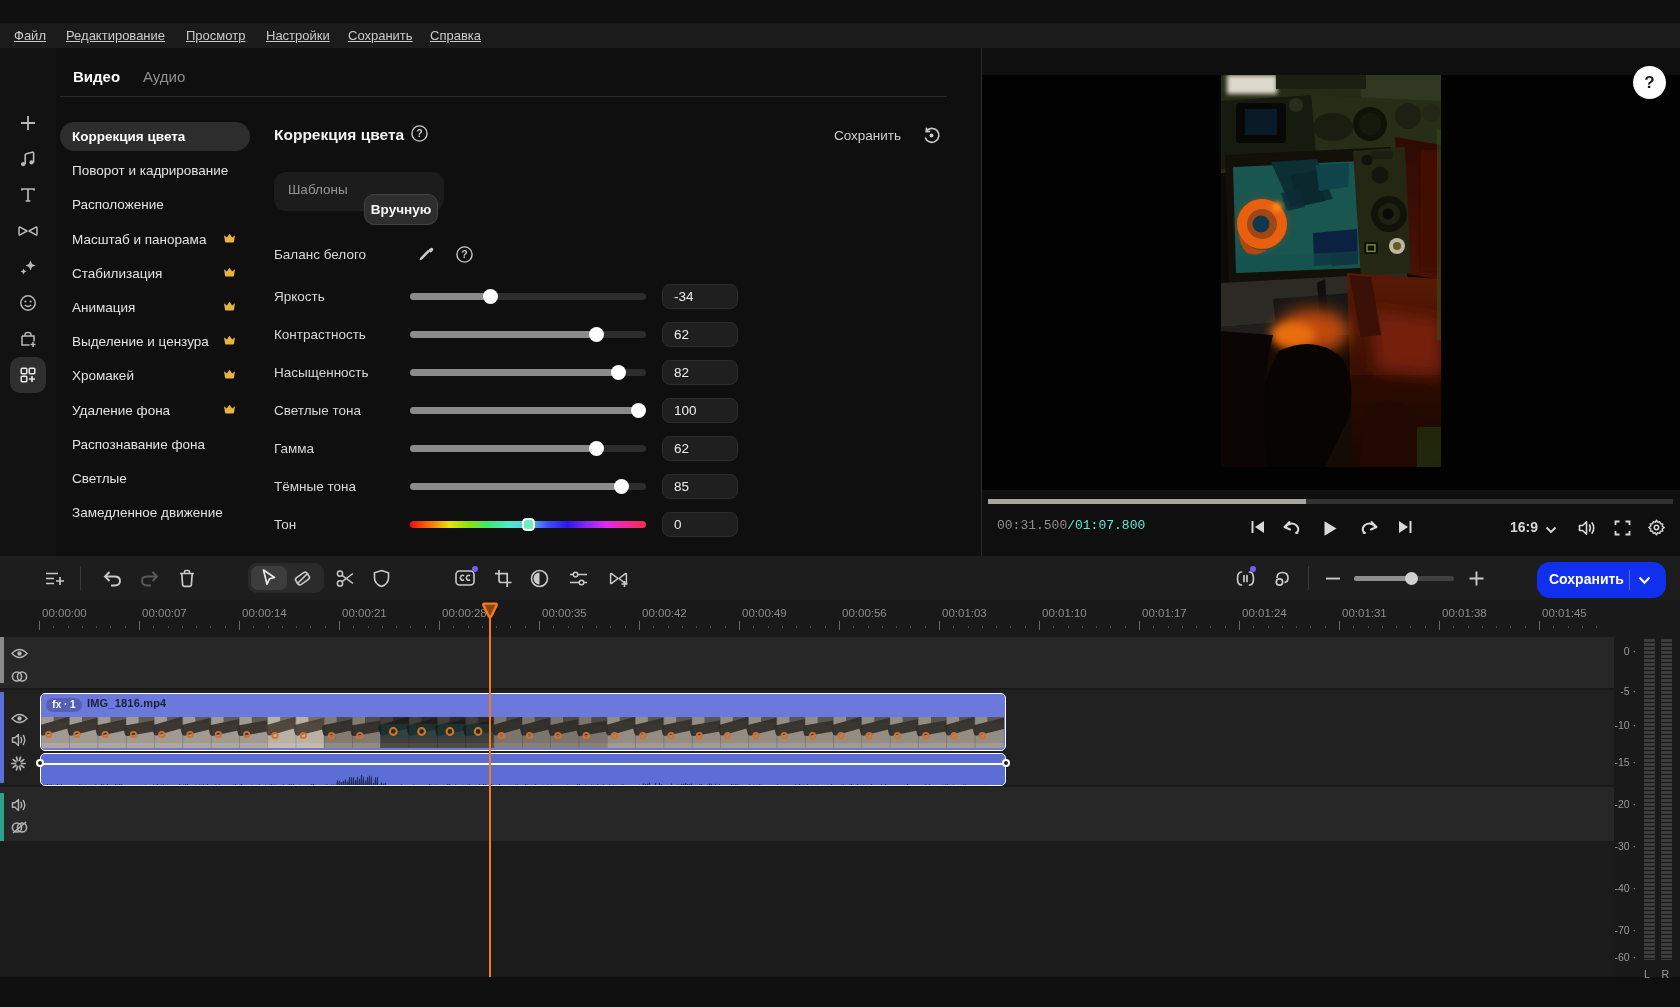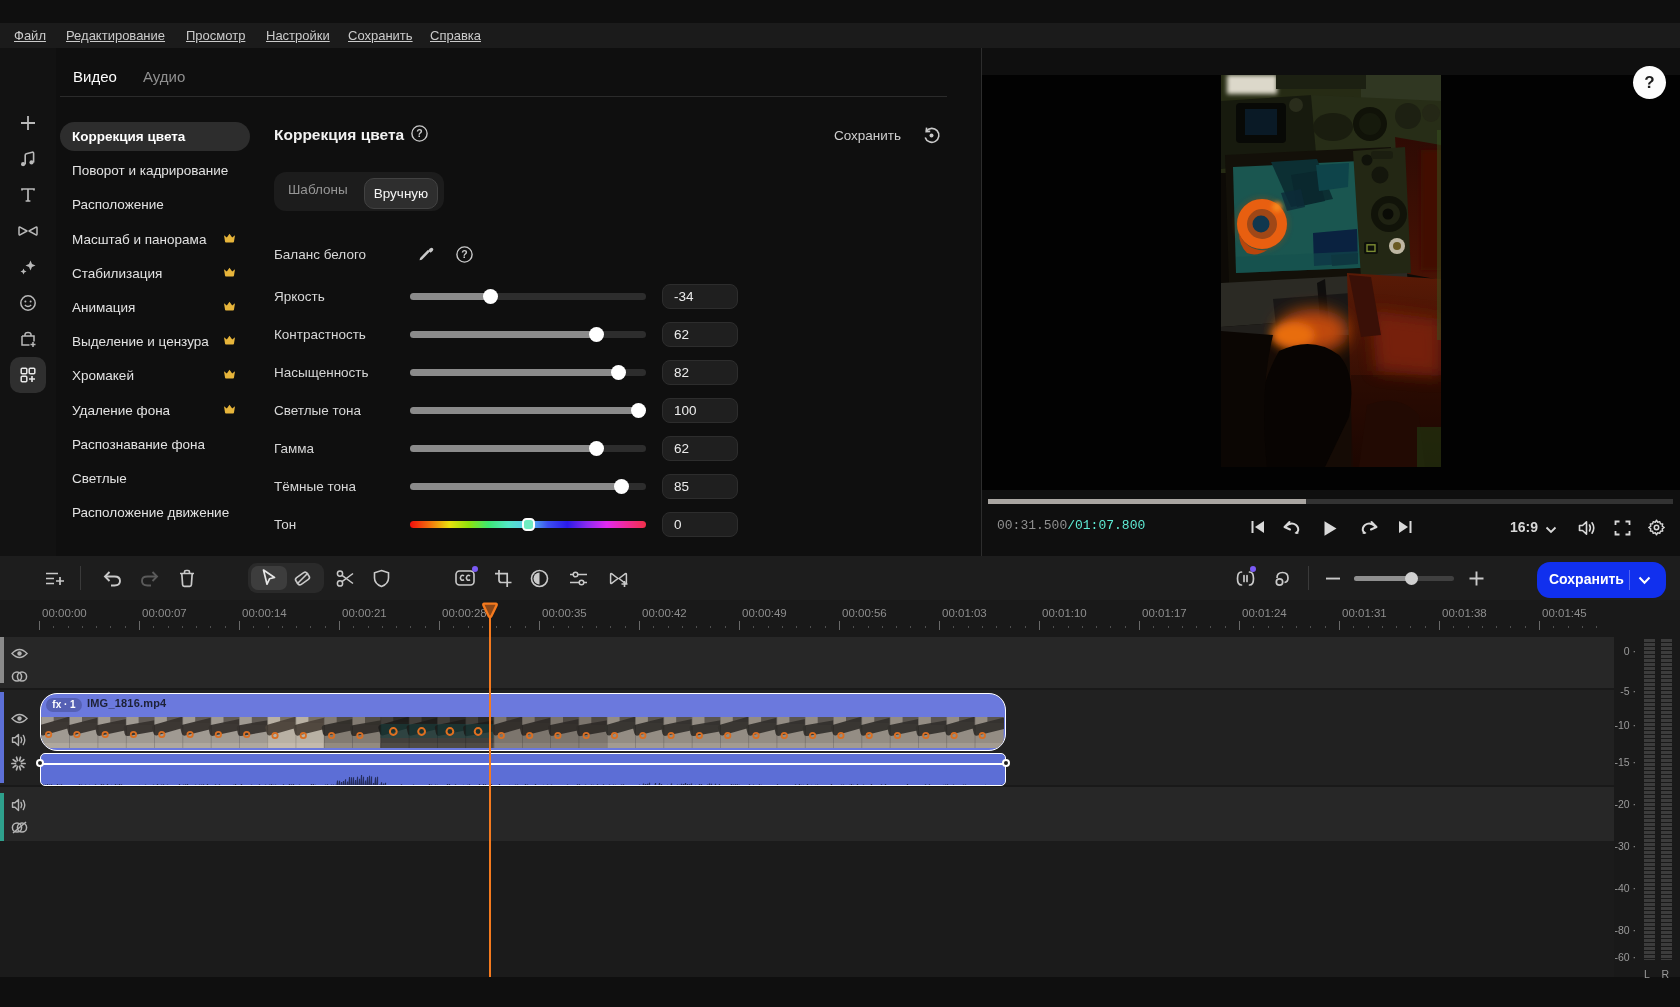--- a/index.html
+++ b/index.html
@@ -16,37 +16,37 @@
   .menuitem { position:absolute; top:5px; font-size:13px; color:#cbcbcb;text-decoration:underline; }
 
   
   #sidebar { left:0; top:48px; width:56px; height:508px; background:#121212; }
   .sideicon { position:absolute; left:10px; width:36px; height:36px;
     display:flex; align-items:center; justify-content:center; }
   .sideicon.sel { background:#2f2f2f; border-radius:10px; }
 
   
   #panel { left:56px; top:48px; width:926px; height:508px; background:#0f0f0f; }
-  .tabv { position:absolute; left:17px; top:20px; font-size:15px; font-weight:normal; color:#fdfdfd; }
+  .tabv { position:absolute; left:17px; top:20px; font-size:15px; font-weight:bold; color:#fdfdfd; }
   .taba { position:absolute; left:87px; top:20px; font-size:15px; color:#8f8f8f; }
   #panel .hsep { position:absolute; left:4px; top:48px; width:887px; height:1px; background:#2b2b2b; }
   .navitem { position:absolute; left:4px; width:190px; height:29px; font-size:13.5px;
     color:#e2e2e2; display:flex; align-items:center; padding-left:12px; white-space:nowrap; }
   .navitem.sel { background:#2d2d2d; border-radius:15px; font-weight:bold; color:#ffffff; }
   .crown { position:absolute; left:163px; top:8px; width:13px; height:11px; }
 
   
   .settitle { position:absolute; left:218px; top:78px; font-size:15.5px; font-weight:bold; color:#f2f2f2; }
   .savelink { position:absolute; left:778px; top:80px; font-size:13.5px; color:#cfcfcf; }
   .tabgroup { position:absolute; left:218px; top:124px; width:170px; height:39px;
     background:#1c1c1c; border-radius:12px; }
   .tabgroup .t1 { position:absolute; left:14px; top:10px; font-size:13.5px; color:#969696; }
-  .tabgroup .t2 { position:absolute; left:90px; top:6px; width:74px; height:31px; background:#2e2e2e;
+  .tabgroup .t2 { position:absolute; left:90px; top:22px; width:74px; height:31px; background:#2e2e2e;
     border:1px solid #424242; border-radius:10px; color:#f5f5f5; font-size:13.5px;
-    display:flex; align-items:center; justify-content:center; }
+    display:flex; align-items:center; justify-content:center;font-weight:bold; }
   .wb { position:absolute; left:218px; top:199px; font-size:13.5px; color:#d7d7d7; }
 
   .srow { position:absolute; left:218px; height:20px; }
   .srow .lbl { position:absolute; left:0; top:2px; font-size:13.5px; color:#d7d7d7; white-space:nowrap; }
   .srow .track { position:absolute; left:136px; top:6px; width:236px; height:7px;
     border-radius:3.5px; background:#2d2d2d; }
   .srow .fill { position:absolute; left:0; top:0; height:7px; border-radius:3.5px; background:#8b8b8b; }
   .srow .thumb { position:absolute; top:-4px; width:15px; height:15px; border-radius:50%; background:#ffffff; }
   .srow .vbox { position:absolute; left:388px; top:-3px; width:76px; height:25px;
     background:#1f1f1f; border:1px solid #2d2d2d; border-radius:8px;
@@ -201,21 +201,21 @@
           <path d="M1 2.2 L3.8 4.6 L6.5 0.8 L9.2 4.6 L12 2.2 L11 8.6 Q11 9.6 10 9.6 L3 9.6 Q2 9.6 2 8.6 Z" fill="#e7b53b"></path>
         </svg></div>
 <div class="navitem" style="top:313px">Хромакей<svg class="crown" viewBox="0 0 13 11">
           <path d="M1 2.2 L3.8 4.6 L6.5 0.8 L9.2 4.6 L12 2.2 L11 8.6 Q11 9.6 10 9.6 L3 9.6 Q2 9.6 2 8.6 Z" fill="#e7b53b"></path>
         </svg></div>
 <div class="navitem" style="top:348px">Удаление фона<svg class="crown" viewBox="0 0 13 11">
           <path d="M1 2.2 L3.8 4.6 L6.5 0.8 L9.2 4.6 L12 2.2 L11 8.6 Q11 9.6 10 9.6 L3 9.6 Q2 9.6 2 8.6 Z" fill="#e7b53b"></path>
         </svg></div>
 <div class="navitem" style="top:382px">Распознавание фона</div>
 <div class="navitem" style="top:416px">Светлые</div>
-<div class="navitem" style="top:450px">Расположение движение</div>
+<div class="navitem" style="top:450px">Замедленное движение</div>
     <div class="settitle">Коррекция цвета</div>
 <svg class="abs" style="left:355px;top:77px" width="17" height="17" viewBox="0 0 17 17">
         <circle cx="8.5" cy="8.5" r="7.6" fill="none" stroke="#c9c9c9" stroke-width="1.4"></circle>
         <text x="8.5" y="12.2" font-size="10.5" font-weight="bold" fill="#c9c9c9" text-anchor="middle" font-family="Liberation Sans">?</text>
       </svg>
 <div class="savelink">Сохранить</div>
 <svg class="abs" style="left:866px;top:78px" width="19" height="19" viewBox="0 0 19 19">
 <path d="M4.2 5.2 A7 7 0 1 1 3.2 11.5" fill="none" stroke="#c9c9c9" stroke-width="1.6"></path>
 <path d="M4.6 1.6 L4.2 5.6 L8.2 5.4" fill="none" stroke="#c9c9c9" stroke-width="1.6"></path>
 <circle cx="9.5" cy="9.5" r="2" fill="#c9c9c9"></circle>
@@ -675,21 +675,21 @@
         <path d="M1.5 4.7 H4 L7.5 1.5 V12.5 L4 9.3 H1.5 Z" fill="none" stroke="#b4b4b4" stroke-width="1.4" stroke-linejoin="round"></path>
         <path d="M10 4.4 Q11.5 7 10 9.6" fill="none" stroke="#b4b4b4" stroke-width="1.4" stroke-linecap="round"></path>
         <path d="M12.3 2.4 Q15.2 7 12.3 11.6" fill="none" stroke="#b4b4b4" stroke-width="1.4" stroke-linecap="round"></path>
       </svg>
 <svg class="gicon" style="top:183px" width="17" height="15" viewBox="0 0 17 15">
         <circle cx="6" cy="7.5" r="4.6" fill="none" stroke="#b4b4b4" stroke-width="1.5"></circle>
         <circle cx="11" cy="7.5" r="4.6" fill="none" stroke="#b4b4b4" stroke-width="1.5"></circle>
         <path d="M2 13 L15 2" stroke="#b4b4b4" stroke-width="1.5"></path>
       </svg>
 
-<div class="abs" style="left:40px;top:56px;width:966px;height:58px;background:#6b79dd;border:1.5px solid #ffffff;border-radius:17px;overflow:hidden">
+<div class="abs" style="left:40px;top:56px;width:966px;height:58px;background:#6b79dd;border:1.5px solid #ffffff;border-radius:5px;overflow:hidden">
   <div class="abs" style="left:5px;top:4px;width:36px;height:14px;background:#5560b4;border-radius:7px;color:#ffffff;font-size:10px;font-weight:bold;text-align:center;line-height:14px">fx · 1</div>
   <div class="abs" style="left:46px;top:3px;font-size:11px;font-weight:bold;color:#1d2136;letter-spacing:0.2px">IMG_1816.mp4</div>
   <svg class="abs" style="left:0px;top:23px" width="963" height="31" viewBox="0 0 963 31">
           <rect x="0.0" y="0" width="28.9" height="31" fill="rgb(160, 154, 146)"></rect>
           <rect x="0.0" y="26" width="28.9" height="5" fill="rgb(180, 172, 162)" opacity="0.75"></rect>
           <rect x="-2.0" y="3.5" width="35.1" height="11" rx="3" transform="rotate(-16 15.6 9.0)" fill="rgb(55, 50, 46)" opacity="0.95"></rect>
           <rect x="12.7" y="0" width="16.2" height="5.0" fill="rgb(55, 50, 46)" opacity="0.6"></rect>
           <circle cx="7.6" cy="17.5" r="2.7" fill="none" stroke="#d96f24" stroke-width="1.8"></circle>
           <rect x="0.0" y="0" width="0.7" height="31" fill="#000000" opacity="0.22"></rect>
           <rect x="28.3" y="0" width="28.9" height="31" fill="rgb(160, 154, 146)"></rect>
@@ -909,21 +909,21 @@
   </div>
 
   <div id="meter" class="abs">
       <div class="mlabel" style="left:-4px;top:8px">0 ·</div>
 <div class="mlabel" style="left:-4px;top:48px">-5 ·</div>
 <div class="mlabel" style="left:-4px;top:82px">-10 ·</div>
 <div class="mlabel" style="left:-4px;top:119px">-15 ·</div>
 <div class="mlabel" style="left:-4px;top:161px">-20 ·</div>
 <div class="mlabel" style="left:-4px;top:203px">-30 ·</div>
 <div class="mlabel" style="left:-4px;top:245px">-40 ·</div>
-<div class="mlabel" style="left:-4px;top:287px">-80 ·</div>
+<div class="mlabel" style="left:-4px;top:287px">-70 ·</div>
 <div class="mlabel" style="left:-4px;top:314px">-60 ·</div>
 <div class="mcol" style="left:30px"></div>
 <div class="mcol" style="left:47px"></div>
 <div class="abs" style="left:30px;top:331px;width:45px;font-size:10.5px;color:#9a9a9a">L&nbsp;&nbsp;&nbsp;&nbsp;R</div>
     </div>
 
 
   <div id="playline" class="abs"></div>
   <svg class="abs" style="left:482px;top:602px" width="16" height="17" viewBox="0 0 16 17">
     <path d="M 2.2 1.6 L 13.8 1.6 Q 15 1.6 14.6 3.2 L 9.3 14.2 Q 8 16.2 6.7 14.2 L 1.4 3.2 Q 1 1.6 2.2 1.6 Z" fill="#8a4718" stroke="#f57a1e" stroke-width="2.4" stroke-linejoin="round"></path>

